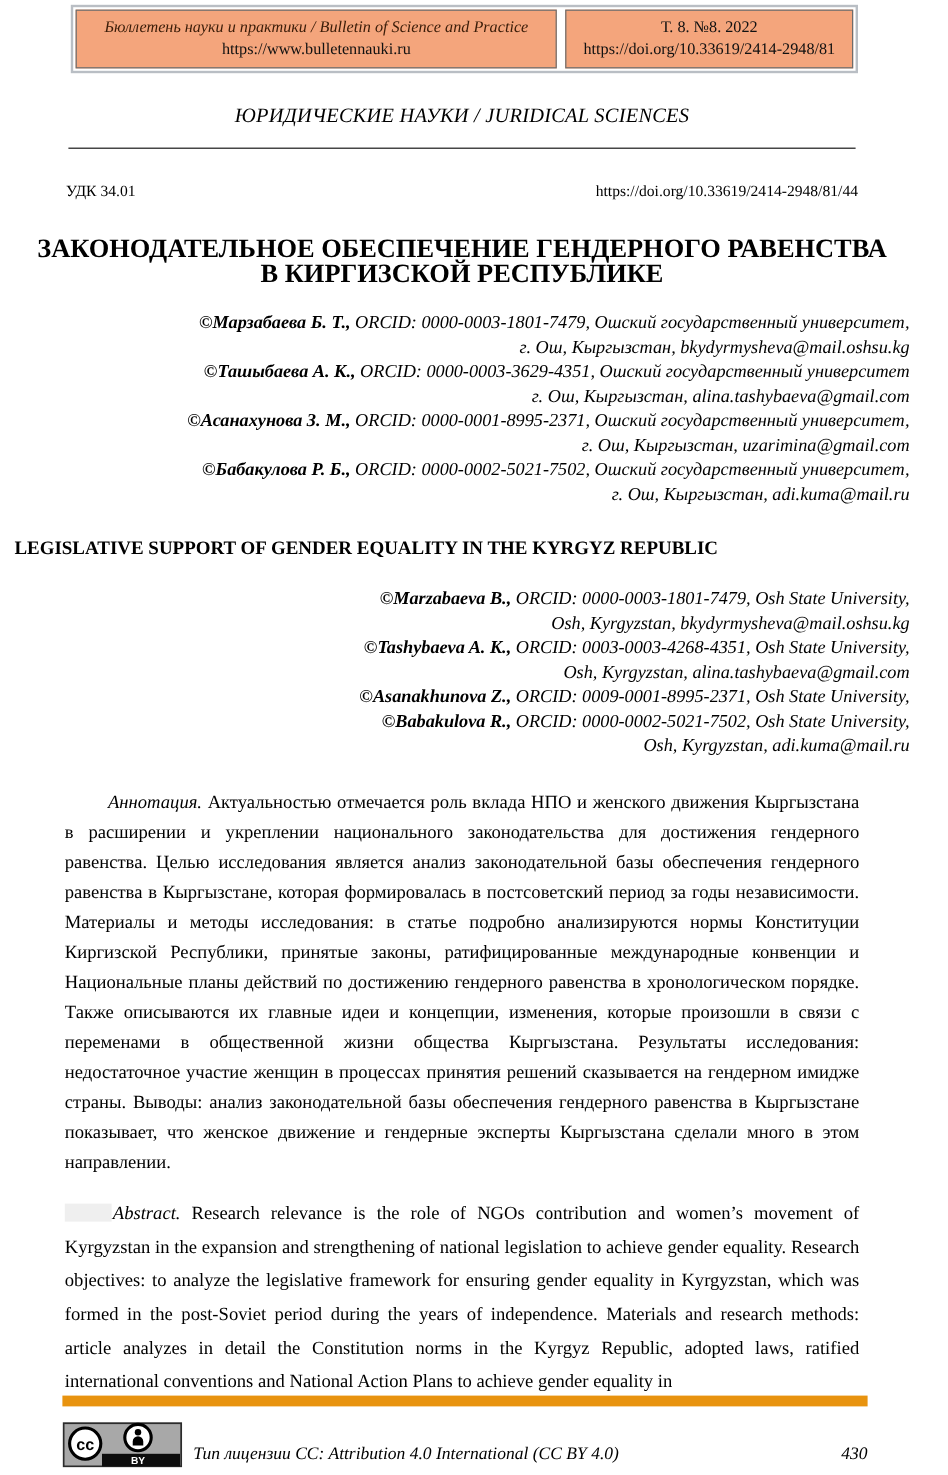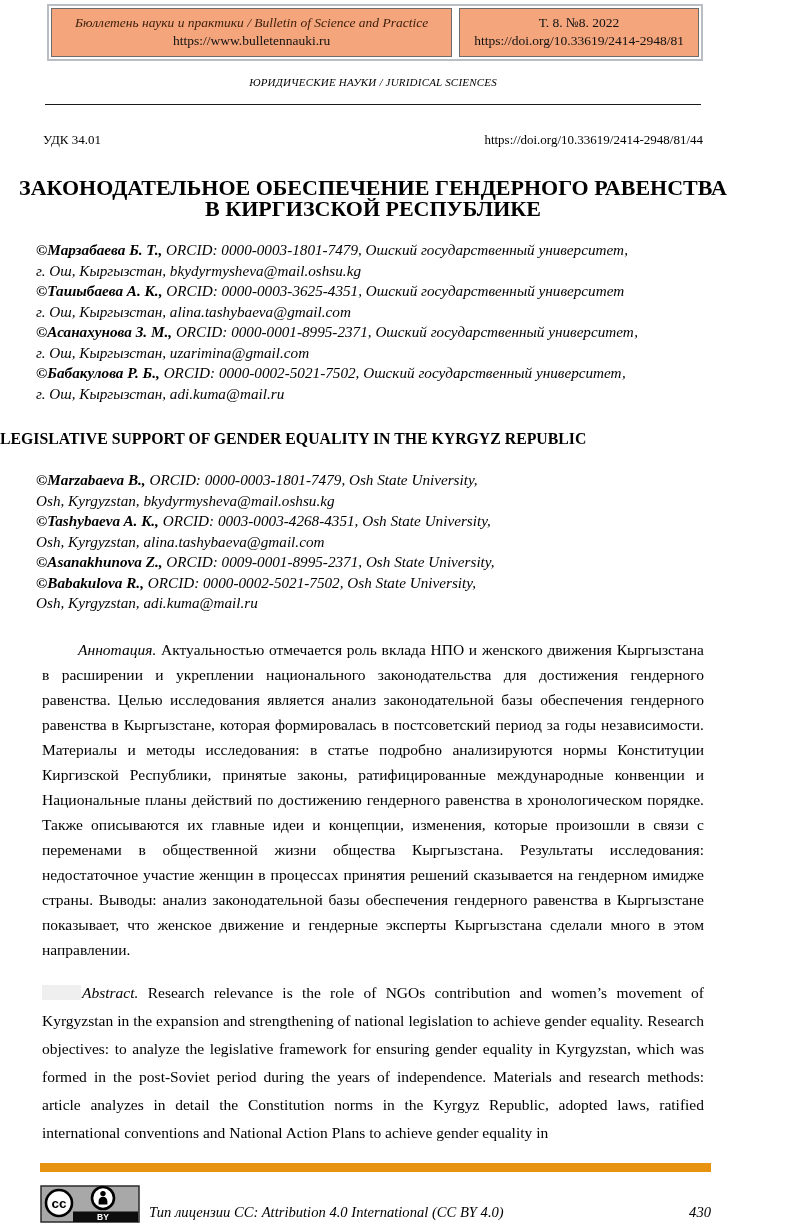--- a/index.html
+++ b/index.html
@@ -1,57 +1,57 @@
 <!DOCTYPE html>
 <html><head>
 <meta charset="utf-8">
 <style>
   html,body{margin:0;padding:0;}
   body{
     width:790px;height:1229px;background:#ffffff;position:relative;
     font-family:"Liberation Serif", serif;color:#000;
   }
-  .page{position:absolute;left:0;top:0;width:746px;height:1229px;overflow:hidden;}
+  .page{position:absolute;left:12px;top:0;width:746px;height:1229px;overflow:hidden;}
 
   
   .header-table{
     margin:4px 43px 0 47px;
     border:2px solid #b9bec4;
     padding:2px;
     display:flex;gap:7px;background:#ffffff;
   }
   .header-cell{
     background:#f4a57c;border:1px solid #6d6d6d;
     text-align:center;padding:5px 4px 6px 4px;line-height:18px;font-size:13.5px;
   }
   .header-cell.left{flex:1 1 63%;}
   .header-cell.right{flex:1 1 37%;}
   .jtitle{font-style:italic;color:#3a1c08;}
   .jurl,.jvol,.jdoi{color:#111;}
 
   
   .section-title{
-    margin-top:15px;text-align:center;font-style:italic;font-size:11px;letter-spacing:.2px;
+    margin-top:26px;text-align:center;font-style:italic;font-size:17px;letter-spacing:.2px;
   }
   .rule-underscores{
     margin:0 45px;height:16px;border-bottom:1px solid #1a1a1a;
   }
 
   
   .udc-row{
     margin:27px 43px 0 43px;display:flex;justify-content:space-between;
     font-size:13px;
   }
 
   
   .title-ru{margin-top:29px;text-align:center;font-weight:bold;font-size:22px;line-height:21px;}
   .title-en{margin-top:24px;text-align:left;font-weight:bold;font-size:15.8px;line-height:21px;}
 
   
-  .authors{margin-top:21px;text-align:left;font-size:15.2px;line-height:20.5px;font-style:italic;padding-left:36px;}
+  .authors{margin-top:21px;text-align:right;font-size:15.2px;line-height:20.5px;font-style:italic;padding-left:36px;}
   .authors .bold{font-weight:bold;}
 
   
   .abstract{
     margin:23px 42px 0 42px;text-align:justify;font-size:15.5px;line-height:25px;
   }
   .abstract.en{line-height:28px;margin-top:17px;}
   .abstract .label{font-style:italic;}
   .para-indent{display:inline-block;width:36px;}
   .indent-artifact{display:inline-block;width:39px;height:15px;background:#efefef;vertical-align:-2px;margin-right:1px;}
@@ -89,21 +89,21 @@
   </div>
 
   <div class="title-ru">
     <div>ЗАКОНОДАТЕЛЬНОЕ ОБЕСПЕЧЕНИЕ ГЕНДЕРНОГО РАВЕНСТВА</div>
     <div>В КИРГИЗСКОЙ РЕСПУБЛИКЕ</div>
   </div>
 
   <div class="authors">
     <div><span class="bold">©Марзабаева Б. Т.,</span><span> ORCID: 0000-0003-1801-7479, Ошский государственный университет,</span></div>
     <div>г. Ош, Кыргызстан, bkydyrmysheva@mail.oshsu.kg</div>
-    <div><span class="bold">©Ташыбаева А. К.,</span><span> ORCID: 0000-0003-3625-4351, Ошский государственный университет</span></div>
+    <div><span class="bold">©Ташыбаева А. К.,</span><span> ORCID: 0000-0003-3629-4351, Ошский государственный университет</span></div>
     <div>г. Ош, Кыргызстан, alina.tashybaeva@gmail.com</div>
     <div><span class="bold">©Асанахунова З. М.,</span><span> ORCID: 0000-0001-8995-2371, Ошский государственный университет,</span></div>
     <div>г. Ош, Кыргызстан, uzarimina@gmail.com</div>
     <div><span class="bold">©Бабакулова Р. Б.,</span><span> ORCID: 0000-0002-5021-7502, Ошский государственный университет,</span></div>
     <div>г. Ош, Кыргызстан, adi.kuma@mail.ru</div>
   </div>
 
   <div class="title-en">LEGISLATIVE SUPPORT OF GENDER EQUALITY IN THE KYRGYZ REPUBLIC</div>
 
   <div class="authors">

